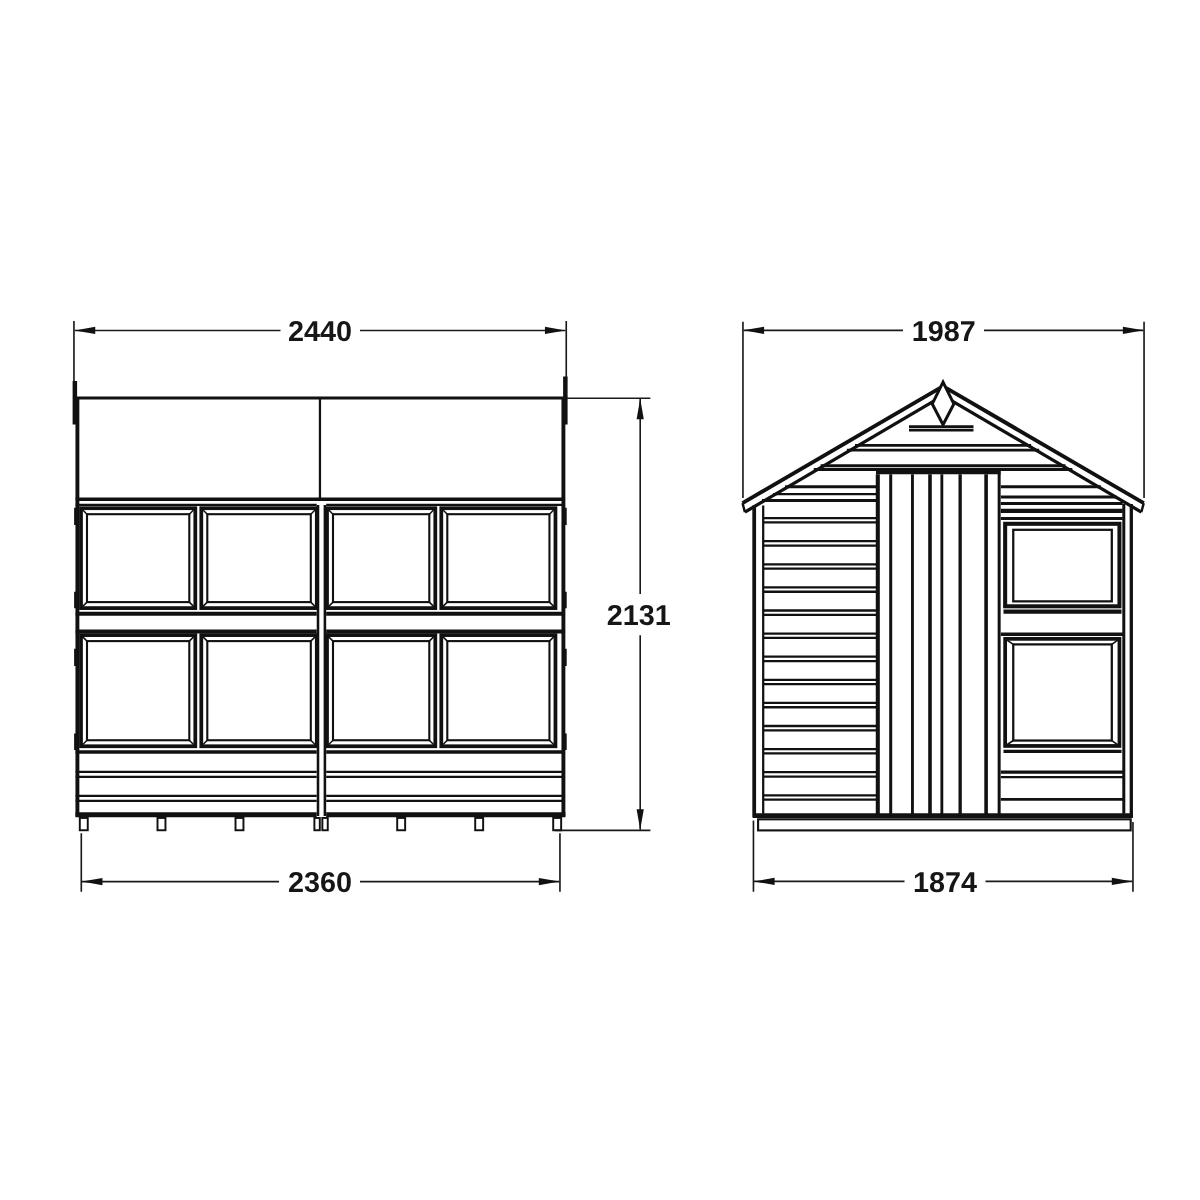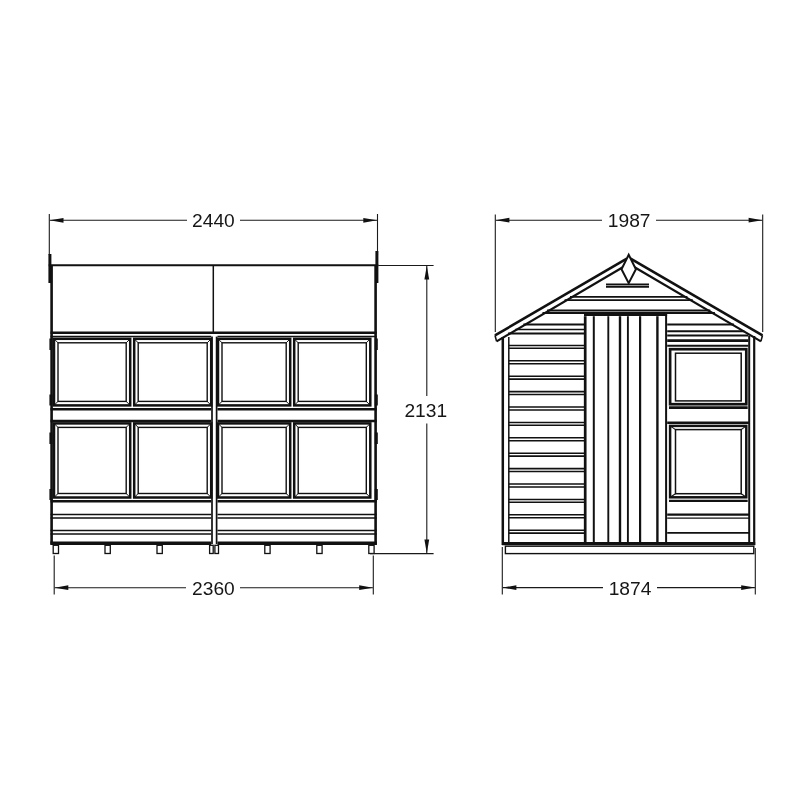--- a/index.html
+++ b/index.html
@@ -1,16 +1,16 @@
 <!DOCTYPE html>
 <html><head>
 <meta charset="utf-8">
 <style>
   html,body{margin:0;padding:0;background:#ffffff;}
-  .wrap{width:800px;height:800px;position:relative;background:#ffffff;}
+  .wrap{width:800px;height:800px;position:relative;background:#ffffff;font-weight:bold;}
   text{font-family:"Liberation Sans", sans-serif;font-size:19.2px;fill:#161616;}
 </style>
 </head>
 <body>
 <div class="wrap">
 <svg width="800" height="800" viewBox="0 0 800 800" xmlns="http://www.w3.org/2000/svg">
 <rect x="0" y="0" width="800" height="800" fill="#ffffff"></rect>
 
 <g stroke="#1a1a1a" stroke-width="1.1" fill="none">
   <line x1="49.3" y1="214" x2="49.3" y2="255"></line>

